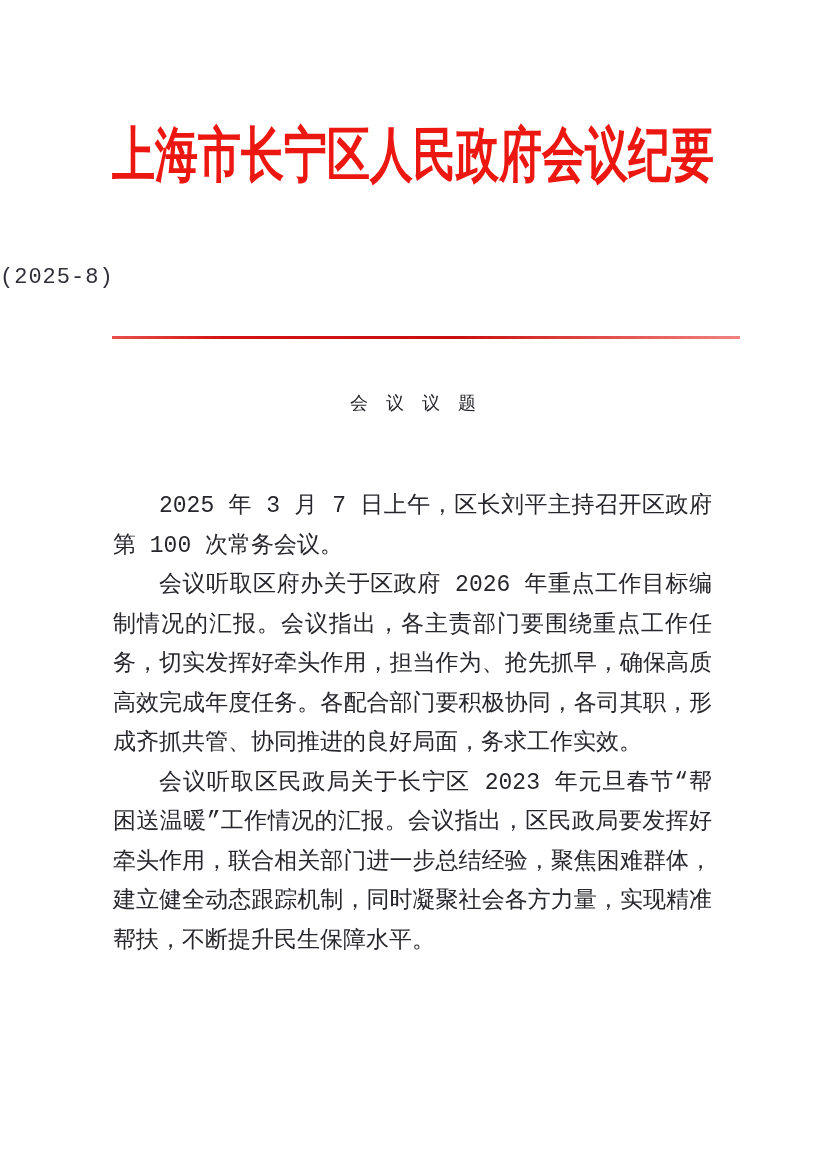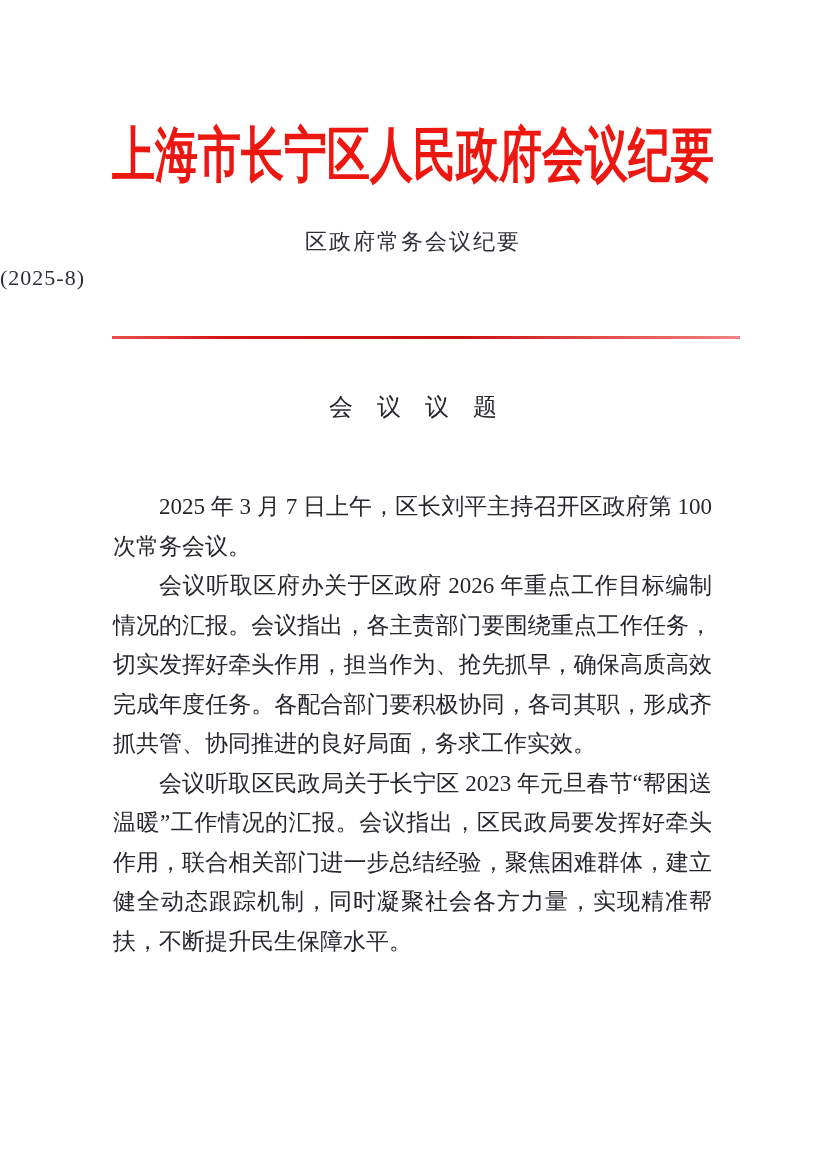--- a/index.html
+++ b/index.html
@@ -3,21 +3,21 @@
 <meta charset="utf-8">
 <style>
   * { margin: 0; padding: 0; box-sizing: border-box; }
   html, body { background: #ffffff; }
   .page {
     position: relative;
     width: 826px;
     height: 1169px;
     background: #ffffff;
     overflow: hidden;
-    font-family: Liberation Serif, serif;
+    font-family: Liberation Mono, monospace;
     border-radius: 24px;
   }
   .doc-title {
     position: absolute;
     top: 116px;
     left: 0;
     width: 100%;
     text-align: center;
     font-size: 43px;
     font-weight: bold;
@@ -54,21 +54,21 @@
     height: 3px;
     border: none;
     background: linear-gradient(90deg, #e8504d 0%, #d41312 18%, #c90f10 55%, #e4514f 80%, #ef8380 100%);
   }
   .section-heading {
     position: absolute;
     top: 391px;
     left: 0;
     width: 100%;
     text-align: center;
-    font-size: 24px;
+    font-size: 18px;
     font-weight: normal;
     color: #26262c;
     white-space: nowrap;
   }
   .body-text {
     position: absolute;
     top: 459px;
     left: 113px;
     width: 599px;
     font-size: 23px;
@@ -83,21 +83,20 @@
     text-justify: inter-ideograph;
   }
 </style>
 </head>
 <body>
 
 <div class="page">
 
   <h1 class="doc-title">上海市长宁区人民政府会议纪要</h1>
 
-  <div class="doc-subtitle">区政府常务会议纪要</div>
 
   <div class="doc-issue">(2025-8)</div>
 
   <hr class="red-divider">
 
   <h2 class="section-heading">会　议　议　题</h2>
 
   <div class="body-text">
     <p>2025 年 3 月 7 日上午，区长刘平主持召开区政府第 100 次常务会议。</p>
     <p>会议听取区府办关于区政府 2026 年重点工作目标编制情况的汇报。会议指出，各主责部门要围绕重点工作任务，切实发挥好牵头作用，担当作为、抢先抓早，确保高质高效完成年度任务。各配合部门要积极协同，各司其职，形成齐抓共管、协同推进的良好局面，务求工作实效。</p>

